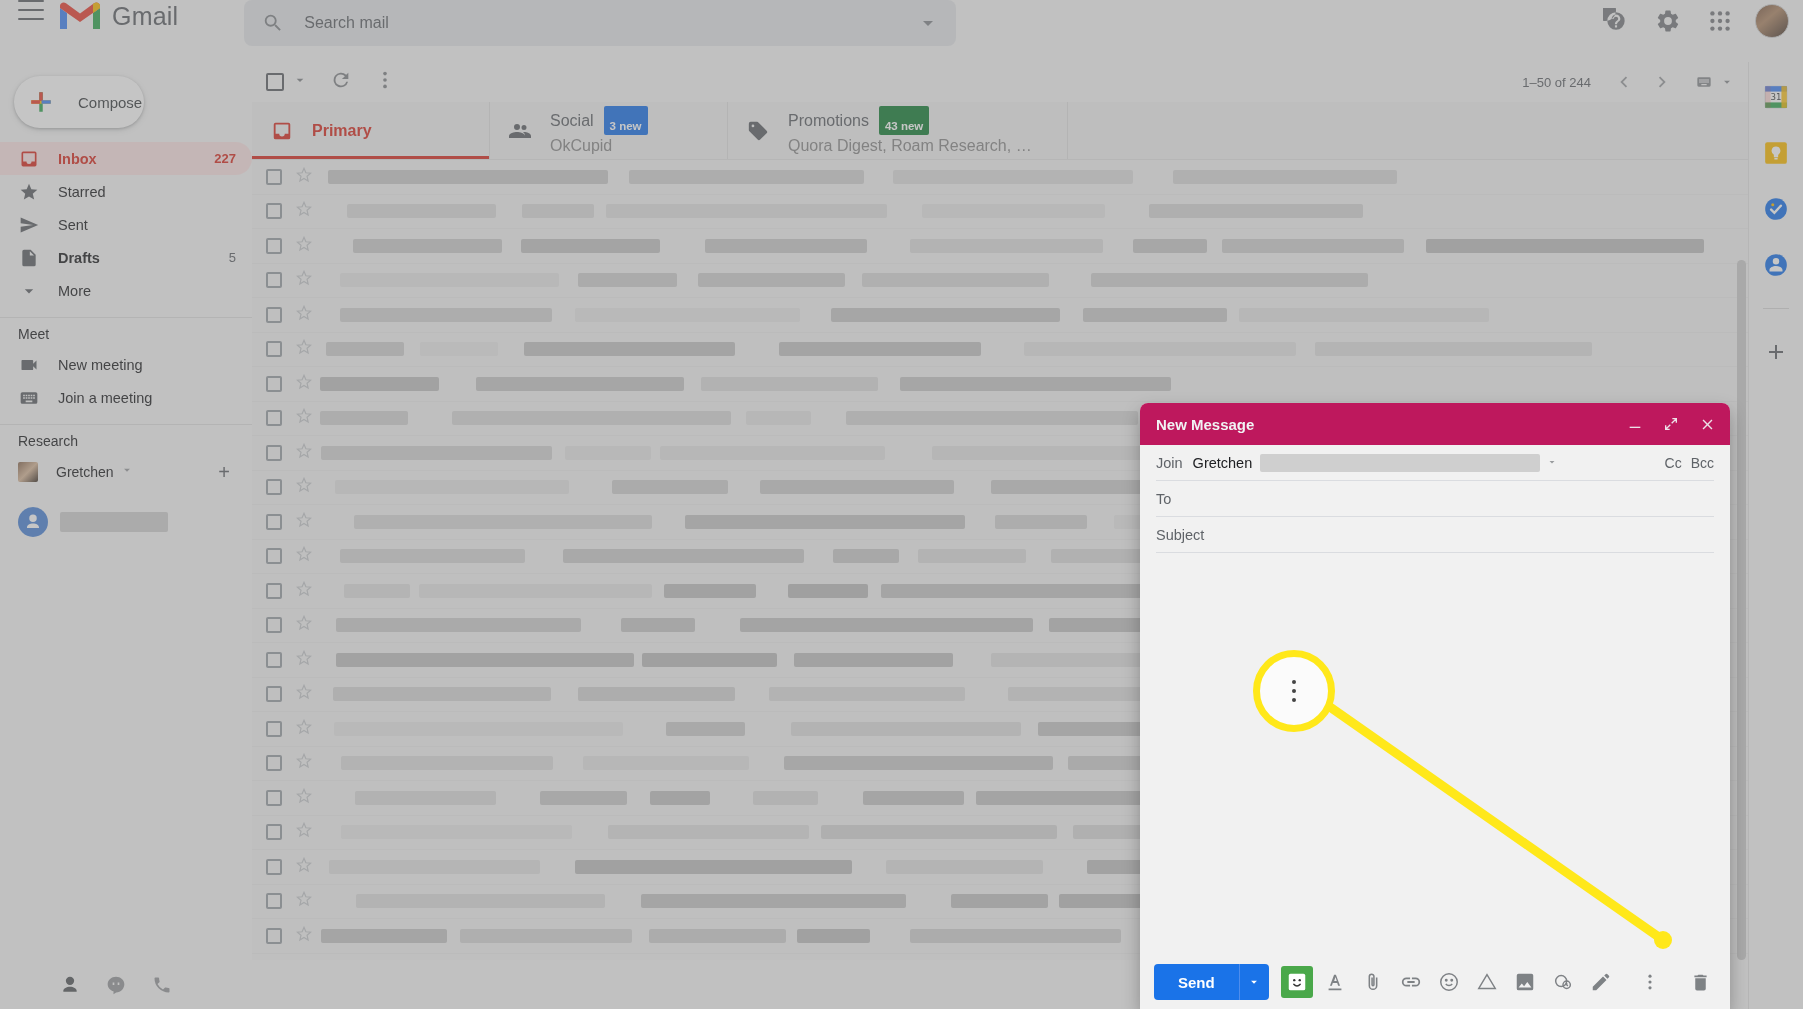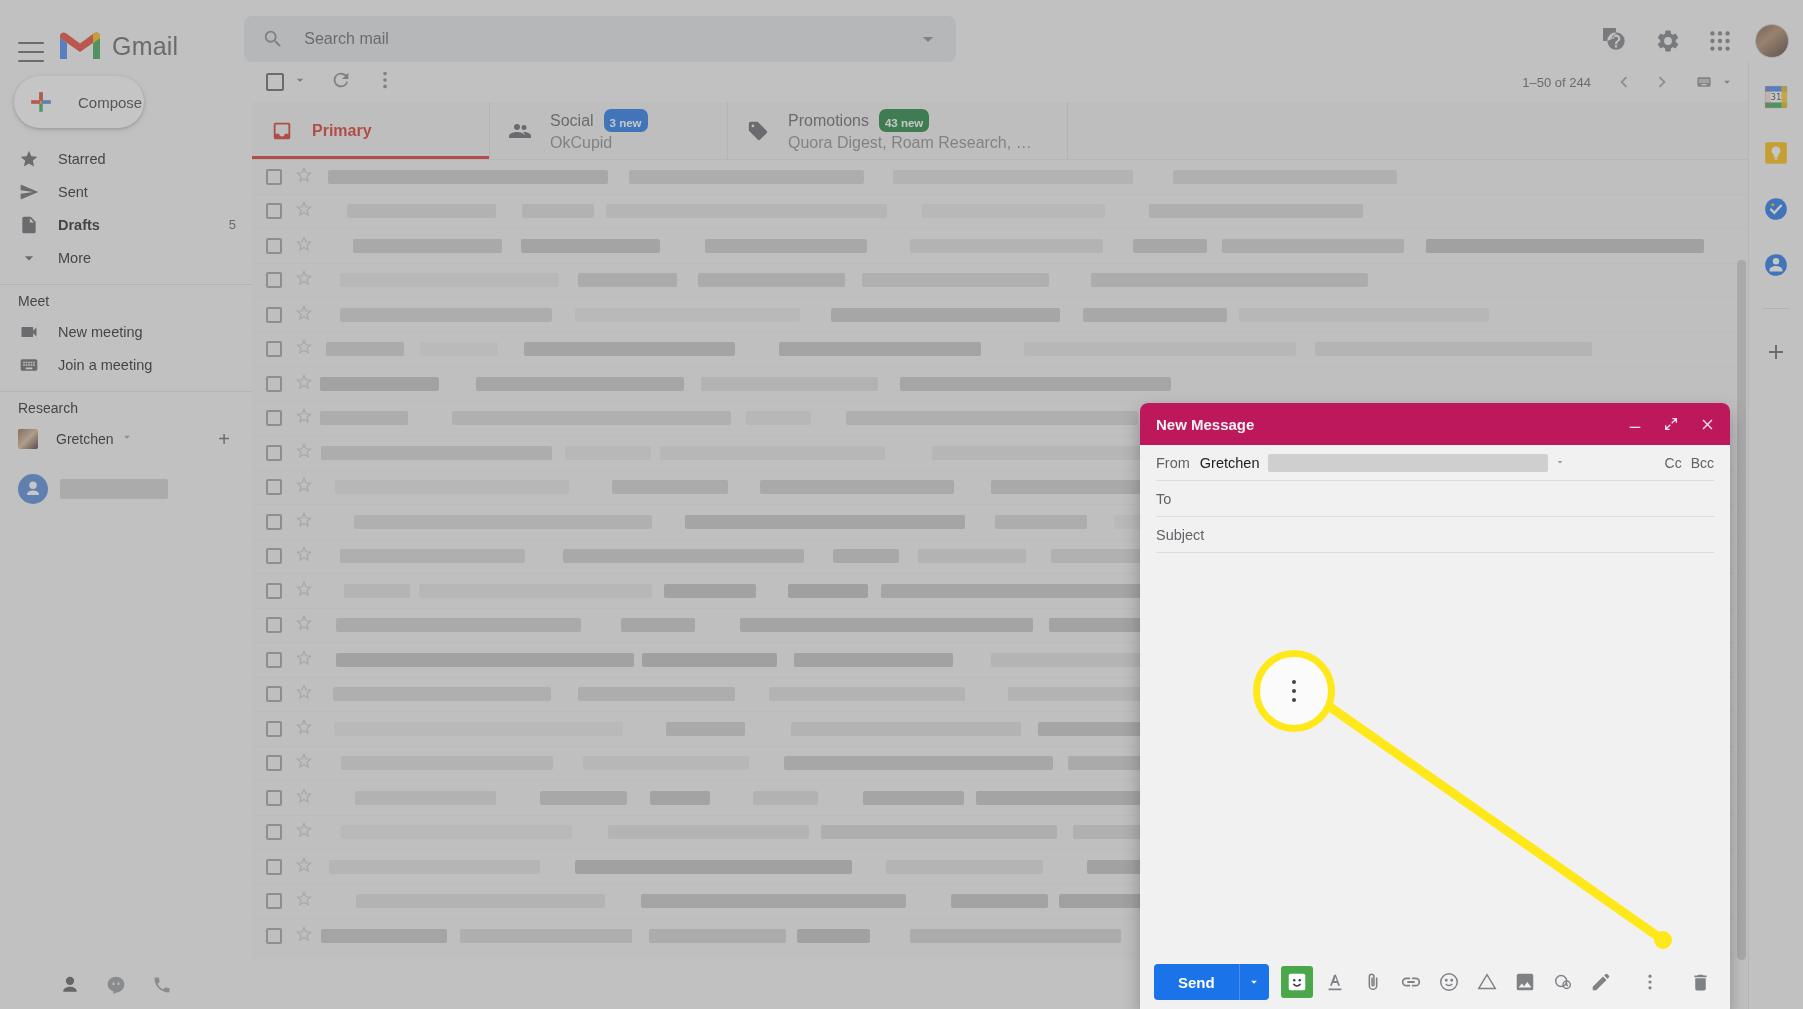--- a/index.html
+++ b/index.html
@@ -19,21 +19,21 @@
     position: absolute; inset: 0;
     background: rgba(120,120,120,0.42);
     pointer-events: none;
     z-index: 50;
   }
 
   
   .topbar {
     position: absolute; top: 0; left: 0;
     width: 1803px; height: 62px;
-    display: flex; align-items: flex-end;
+    display: flex; align-items: flex-start;
     background: #f6f6f6;
   }
   .hamburger {
     width: 26px; height: 20px; margin-left: 18px; margin-right: 14px;
     display: flex; flex-direction: column; justify-content: space-between;
     cursor: pointer;
   }
   .hamburger span { display:block; height: 2px; background: #5f6368; border-radius: 1px; }
   .gmail-logo { display: flex; align-items: center; gap: 10px; }
   .mlogo { width: 44px; height: 32px; position: relative; }
@@ -157,21 +157,21 @@
   .tab .tabicon { width: 24px; height: 24px; margin-right: 18px; flex:none; display:flex;align-items:center;justify-content:center;}
   .tab .tabtexts { display: flex; flex-direction: column; justify-content: center; }
   .tabline1 { display: flex; align-items: center; gap: 10px; }
   .tabname { font-size: 16px; color: #5f6368; }
   .tab.active .tabname { color: #d93025; font-weight: bold; }
   .tab.active::after {
     content: ''; position: absolute; left: 0; bottom: 0; right: 0;
     height: 3px; background: #d93025;
   }
   .tab.active { border-right: 1px solid #e0e0e0; }
-  .badge { font-size: 11.5px; font-weight: bold; color: #fff; border-radius: 7px; padding: 8px 6px 3px; }
+  .badge { font-size: 11.5px; font-weight: bold; color: #fff; border-radius: 2px; padding: 14px 6px 3px; }
   .badge.blue { background: #1a73e8; }
   .badge.green { background: #188038; }
   .tabsub { font-size: 16px; color: #8b8b8b; margin-top: 2px; filter: blur(.3px); }
 
   
   .maillist { position: relative; height: 800px; overflow: hidden; background: #f3f3f3;}
   .mailrow {
     display: flex; align-items: center; height: 34.5px;
     border-bottom: 1px solid #ececec; padding-left: 14px;
   }
@@ -326,20 +326,29 @@
           <rect x="3" y="10.4" width="18" height="3.2" fill="#fbbc04"></rect>
           <rect x="3" y="10.4" width="8" height="3.2" fill="#ea4335"></rect>
           <rect x="10.4" y="3" width="3.2" height="8" fill="#ea4335"></rect>
           <rect x="12.5" y="10.4" width="8.5" height="3.2" fill="#4285f4"></rect>
         </svg>
       </span>
       <span class="compose-label">Compose</span>
     </div>
 
     <div class="navlist">
+      <div class="navitem active bold">
+        <span class="nicon">
+          <svg width="20" height="20" viewBox="0 0 24 24" fill="#d93025">
+              <path d="M19 3H5a2 2 0 00-2 2v14a2 2 0 002 2h14a2 2 0 002-2V5a2 2 0 00-2-2zm0 12h-4a3 3 0 01-6 0H5V5h14z"></path>
+            </svg>
+        </span>
+        <span class="nlabel">Inbox</span>
+        <span class="ncount">227</span>
+      </div>
       <div class="navitem">
         <span class="nicon">
           <svg width="20" height="20" viewBox="0 0 24 24" fill="#5f6368">
               <path d="M12 17.27L18.18 21l-1.64-7.03L22 9.24l-7.19-.61L12 2 9.19 8.63 2 9.24l5.46 4.73L5.82 21z"></path>
             </svg>
         </span>
         <span class="nlabel">Starred</span>
         <span class="ncount"></span>
       </div>
       <div class="navitem">
@@ -845,21 +854,21 @@
         </span>
         <span class="chdr-btn">
           <svg width="17" height="17" viewBox="0 0 24 24" fill="#f1f3f4">
               <path d="M19 6.41L17.59 5 12 10.59 6.41 5 5 6.41 10.59 12 5 17.59 6.41 19 12 13.41 17.59 19 19 17.59 13.41 12z"></path>
             </svg>
         </span>
       </div>
     </div>
 
     <div class="cfield">
-      <span class="flabel">From</span>
+      <span class="flabel">Join</span>
       <span class="from-name">Gretchen</span>
       <span class="from-blur"></span>
       <span class="from-caret">
         <svg width="12" height="12" viewBox="0 0 24 24" fill="#5f6368">
             <path d="M7 10l5 5 5-5z"></path>
           </svg>
       </span>
       <span class="ccbcc">
         <span>Cc</span>
         <span>Bcc</span>

